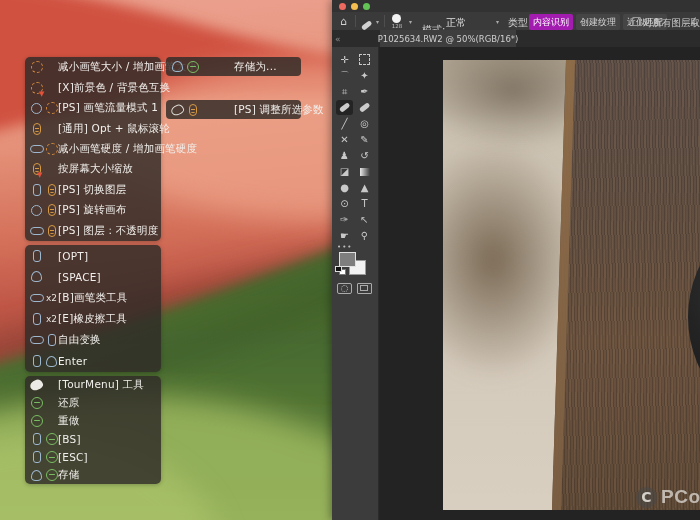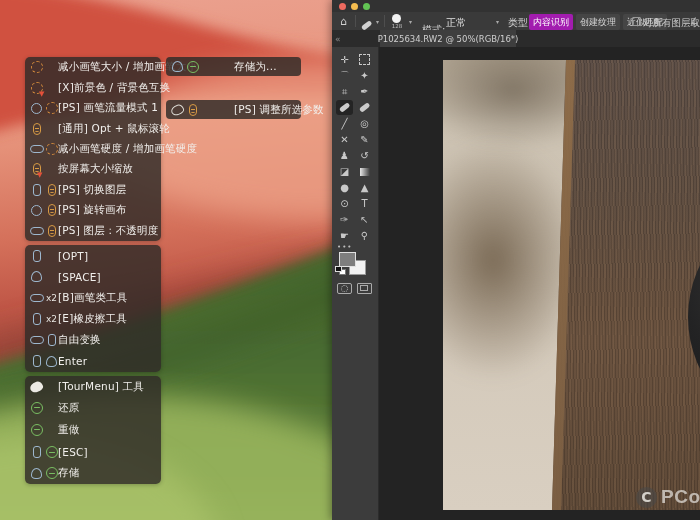--- a/index.html
+++ b/index.html
@@ -336,20 +336,33 @@
       <span class="slot">
         <span style="position: relative; display: inline-flex;">
           <span class="ic ic-tall"></span>
         </span>
       </span>
       <span class="slot">
         <span style="position: relative; display: inline-flex;">
           <span class="ic ic-dial"></span>
         </span>
       </span>
+      <span class="olabel">[BS]</span>
+    </div>
+    <div class="orow">
+      <span class="slot">
+        <span style="position: relative; display: inline-flex;">
+          <span class="ic ic-tall"></span>
+        </span>
+      </span>
+      <span class="slot">
+        <span style="position: relative; display: inline-flex;">
+          <span class="ic ic-dial"></span>
+        </span>
+      </span>
       <span class="olabel">[ESC]</span>
     </div>
     <div class="orow">
       <span class="slot">
         <span style="position: relative; display: inline-flex;">
           <span class="ic ic-arch"></span>
         </span>
       </span>
       <span class="slot">
         <span style="position: relative; display: inline-flex;">

